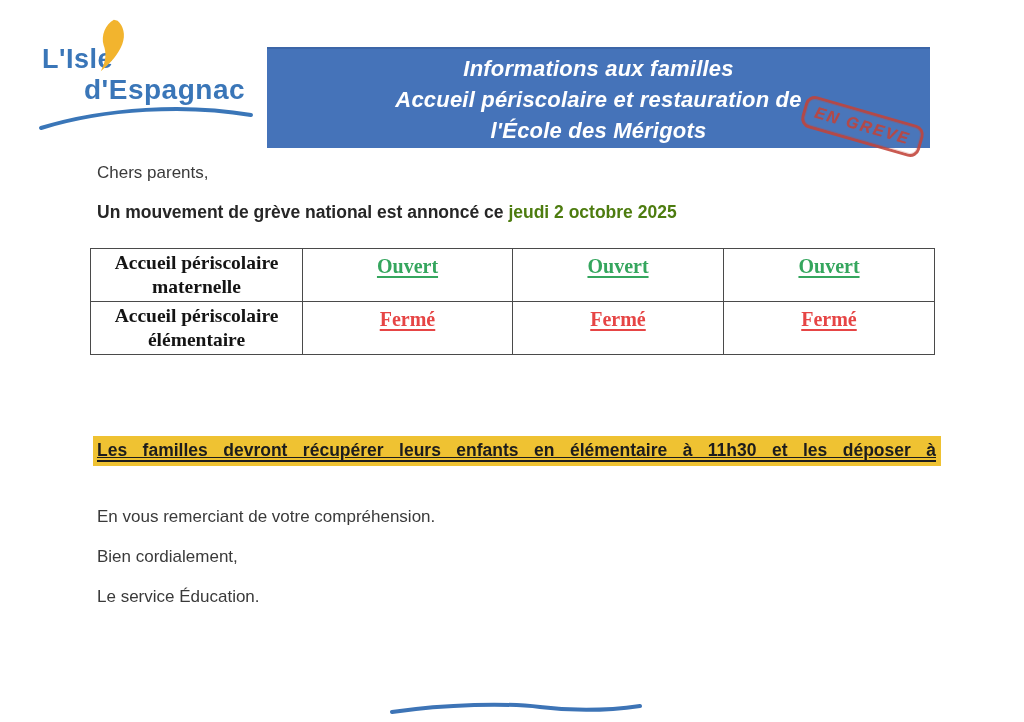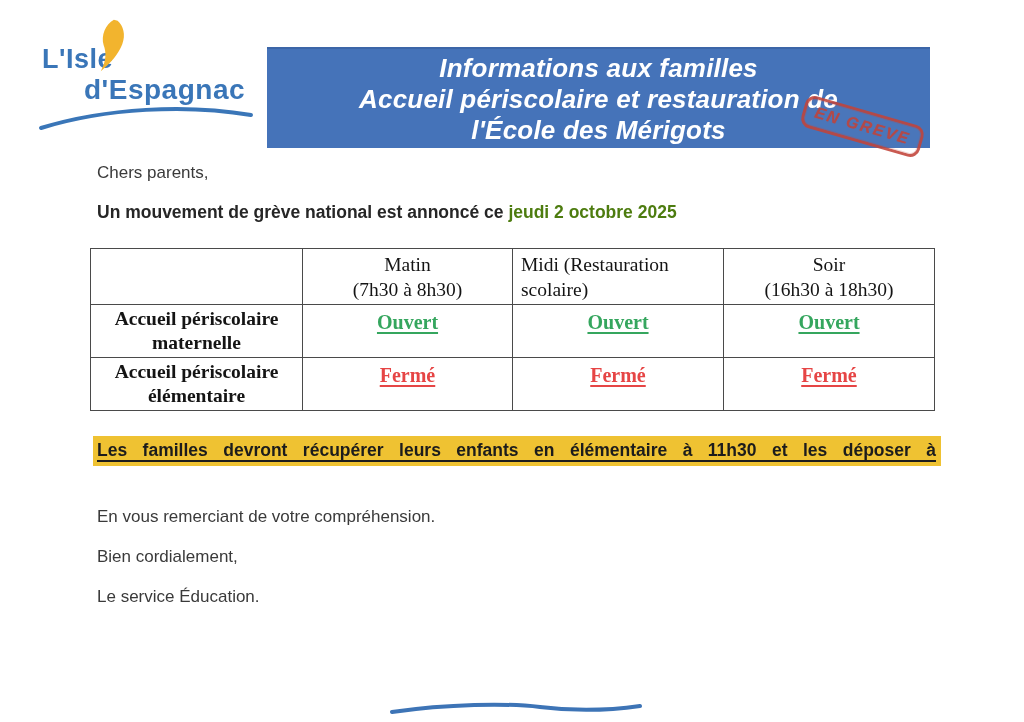--- a/index.html
+++ b/index.html
@@ -22,21 +22,21 @@
   .logo-swoosh { position:absolute; left:36px; top:100px; width:220px; height:34px; }
   
   .banner {
     position:absolute; left:267px; top:47px; width:663px; height:101px;
     background:#4573b9; border-top:2px solid #3c66a8;
     display:flex; flex-direction:column; justify-content:center; align-items:center;
     gap:2px; padding-top:2px;
   }
   .banner-line {
     color:#ffffff; font-weight:bold; font-style:italic;
-    font-size:26px; line-height:29px; letter-spacing:.2px;
+    font-size:22px; line-height:29px; letter-spacing:.2px;
   }
   
   .stamp {
     position:absolute; left:801px; top:110px; z-index:3;
     transform:rotate(16deg); opacity:.88;
     border:3px solid #c2443a; border-radius:10px;
     padding:4px 9px 5px 9px; background:rgba(255,255,255,0.03);
     box-shadow:inset 0 0 0 1px rgba(194,68,58,.25);
   }
   .stamp-text {
@@ -64,21 +64,21 @@
     text-align:center; vertical-align:top; padding-top:6px;
     font-weight:bold; font-size:20px;
     text-decoration:underline; text-decoration-thickness:2px; text-underline-offset:3px;
   }
   tr.r1 td { height:52px; }
   tr.r2 td { height:50px; }
   .open  { color:#35a65e; text-decoration-color:#35a65e; }
   .closed{ color:#e64545; text-decoration-color:#e64545; }
   
   .highlight { position:absolute; left:93px; top:436px; width:848px;
-    font-size:17.5px; font-weight:bold; color:#1c1c1c; line-height:25px; }
+    font-size:17.5px; font-weight:bold; color:#1c1c1c; line-height:25px;text-decoration:underline; }
   .hl-line {
     background:#efc232; display:block; padding:2px 5px 3px 4px; margin-bottom:3px;
     text-decoration:underline; text-decoration-thickness:2px; text-underline-offset:4px;
     text-decoration-color:#1c1c1c;
   }
   .hl-line.justify { text-align:justify; text-align-last:justify; }
   .hl-line.partial { display:inline-block; padding-right:8px; }
   
   .thanks    { position:absolute; left:97px; top:507px; font-size:17px; color:#3a3a3a; }
   .closing   { position:absolute; left:97px; top:547px; font-size:17px; color:#3a3a3a; }
@@ -117,35 +117,20 @@
   </div>
 
   <table class="sched">
     <colgroup>
         <col style="width:212px">
         <col style="width:210px">
         <col style="width:211px">
         <col style="width:211px">
       </colgroup>
     <tbody>
-      <tr>
-        <td class="h"></td>
-        <td class="h">
-          <div>Matin</div>
-          <div>(7h30 à 8h30)</div>
-        </td>
-        <td class="h midi">
-          <div>Midi (Restauration</div>
-          <div>scolaire)</div>
-        </td>
-        <td class="h">
-          <div>Soir</div>
-          <div>(16h30 à 18h30)</div>
-        </td>
-      </tr>
       <tr class="r1">
         <td class="lbl">Accueil périscolaire maternelle</td>
         <td class="val open">Ouvert</td>
         <td class="val open">Ouvert</td>
         <td class="val open">Ouvert</td>
       </tr>
       <tr class="r2">
         <td class="lbl">Accueil périscolaire élémentaire</td>
         <td class="val closed">Fermé</td>
         <td class="val closed">Fermé</td>

